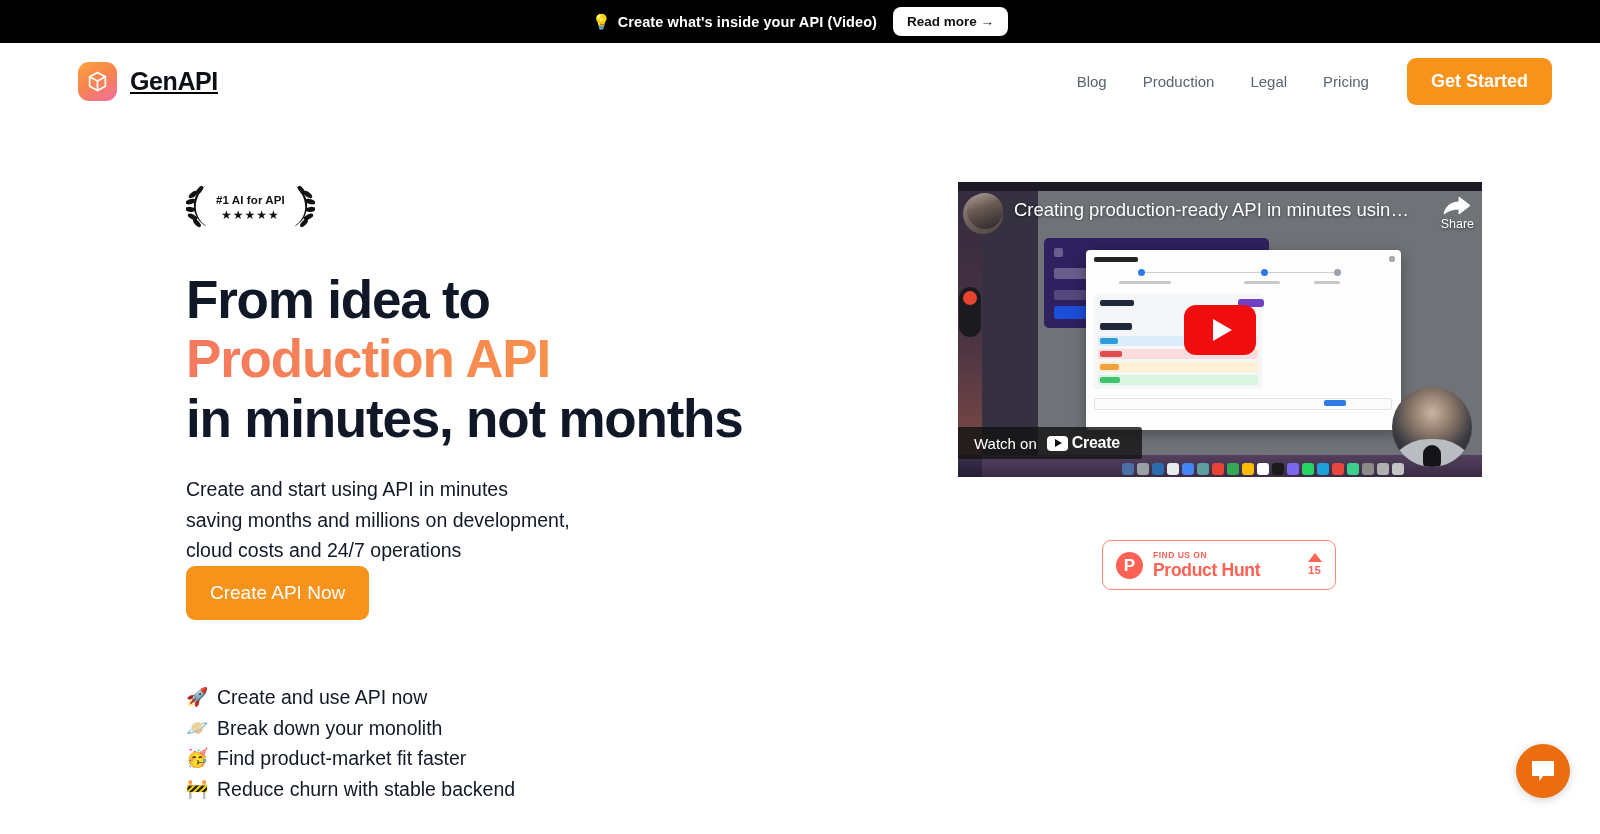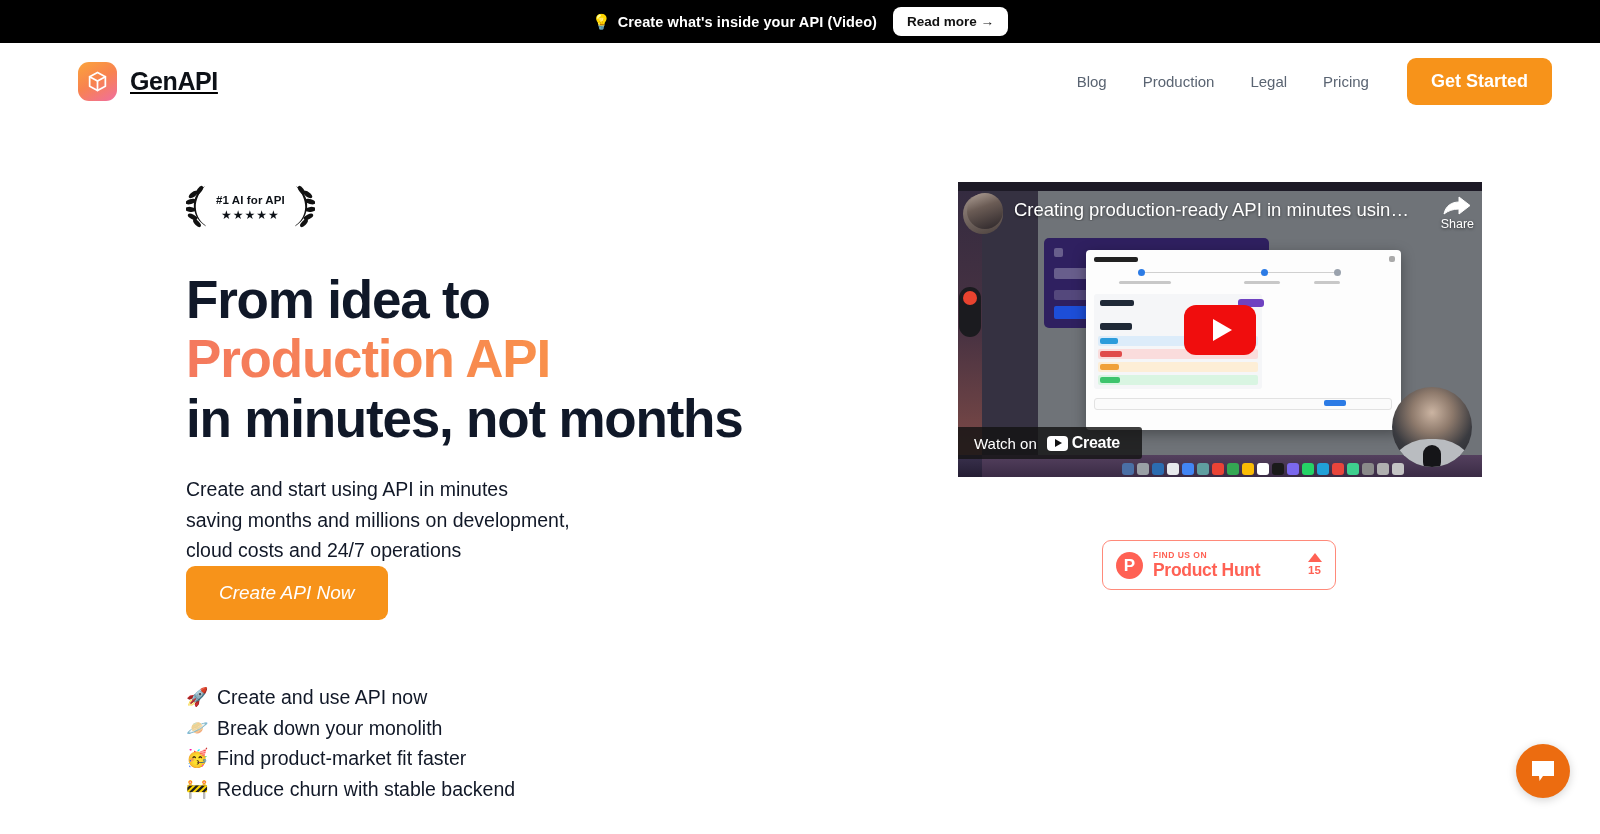--- a/index.html
+++ b/index.html
@@ -150,23 +150,22 @@
   }
 
   .cta-main {
     background: #F7931A;
     color: #ffffff;
     border: none;
     border-radius: 9px;
     font-family: "Liberation Sans", sans-serif;
     font-size: 19px;
     font-weight: normal;
-    padding: 16px 33px;
-    cursor: pointer;
-    font-style: italic;
+    padding: 16px 24px;
+    cursor: pointer;
   }
 
   .benefits { margin-top: 62px; }
   .benefit {
     display: flex;
     align-items: center;
     gap: 9px;
     font-size: 19.5px;
     color: #111827;
     line-height: 1.57;

